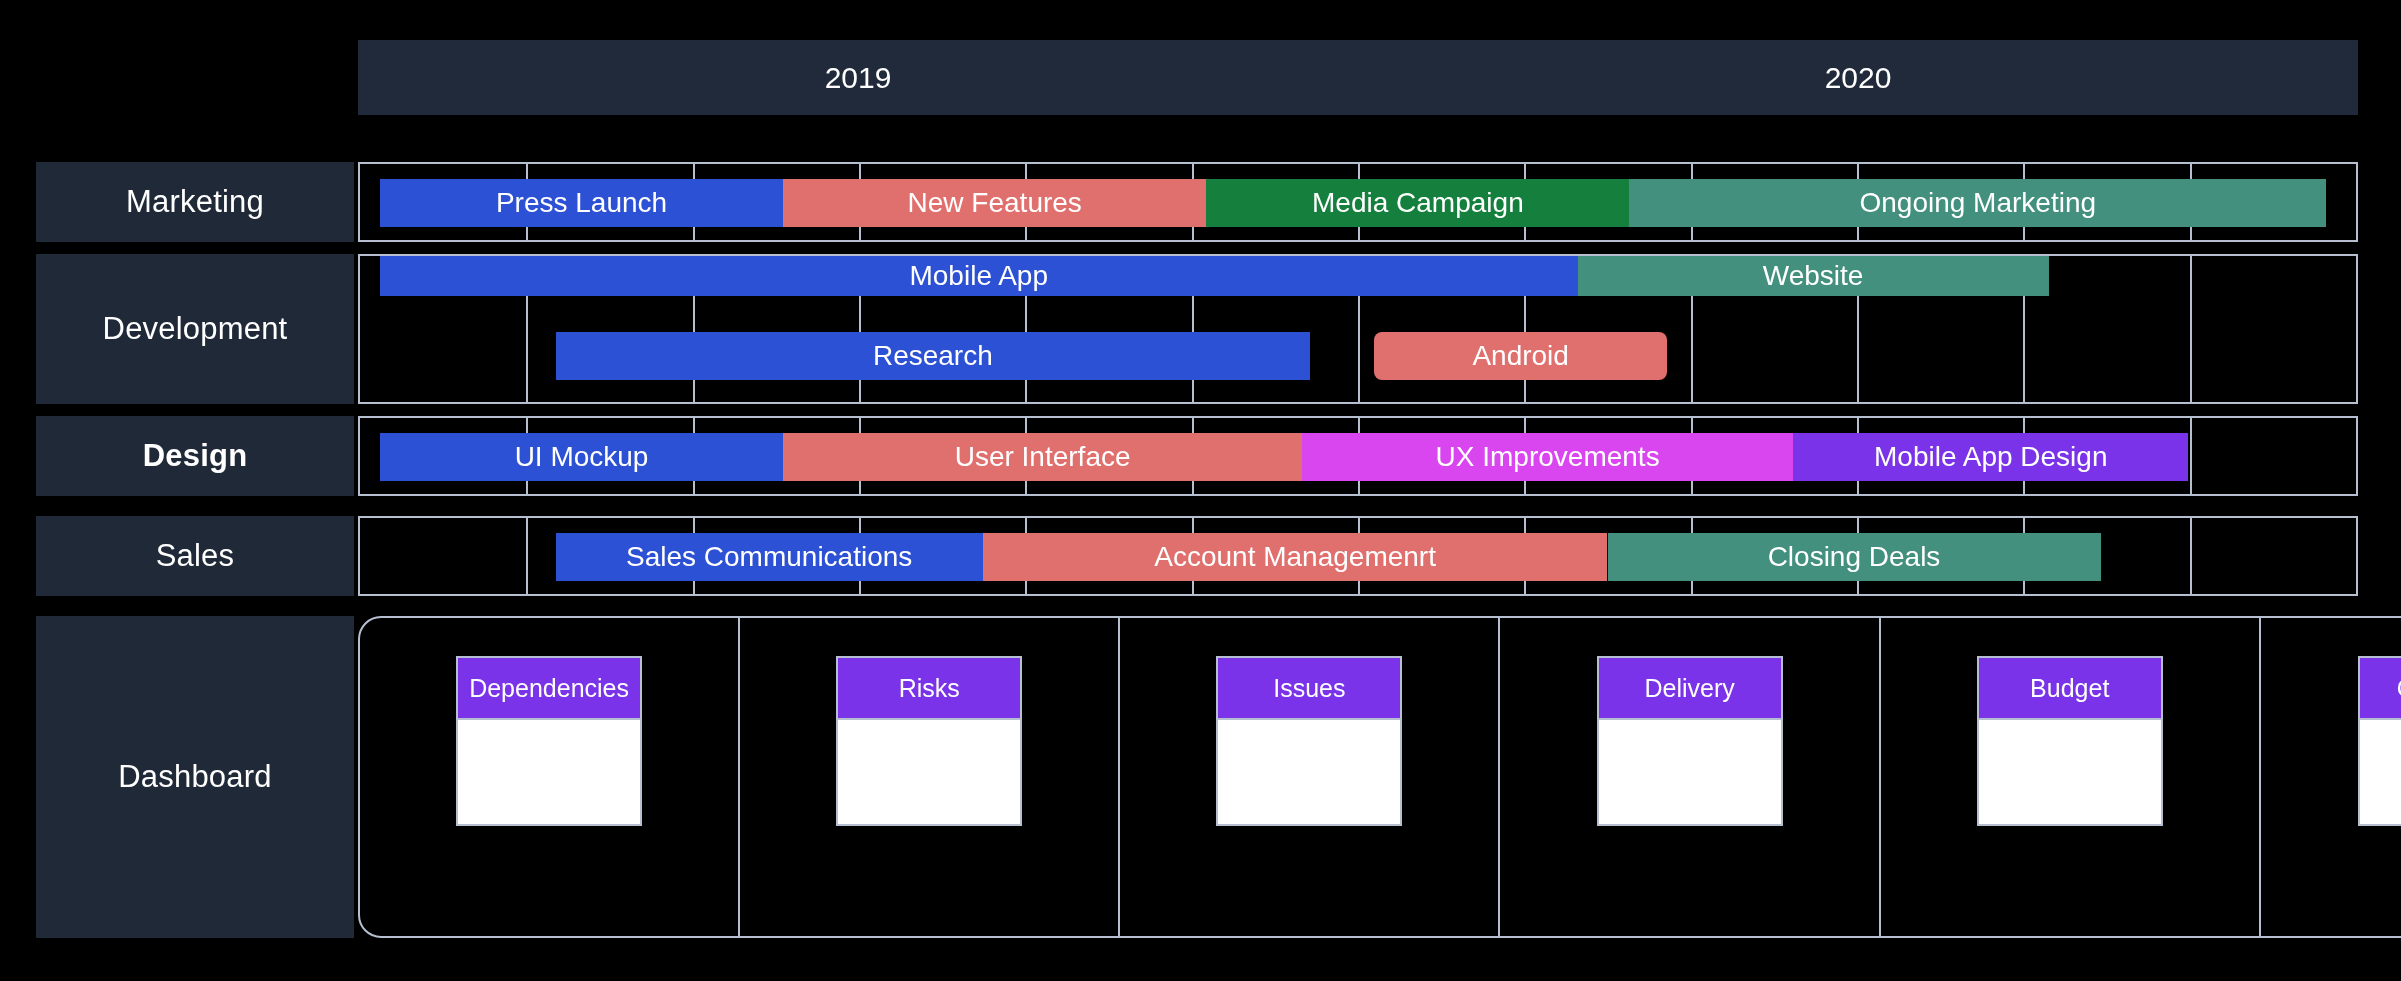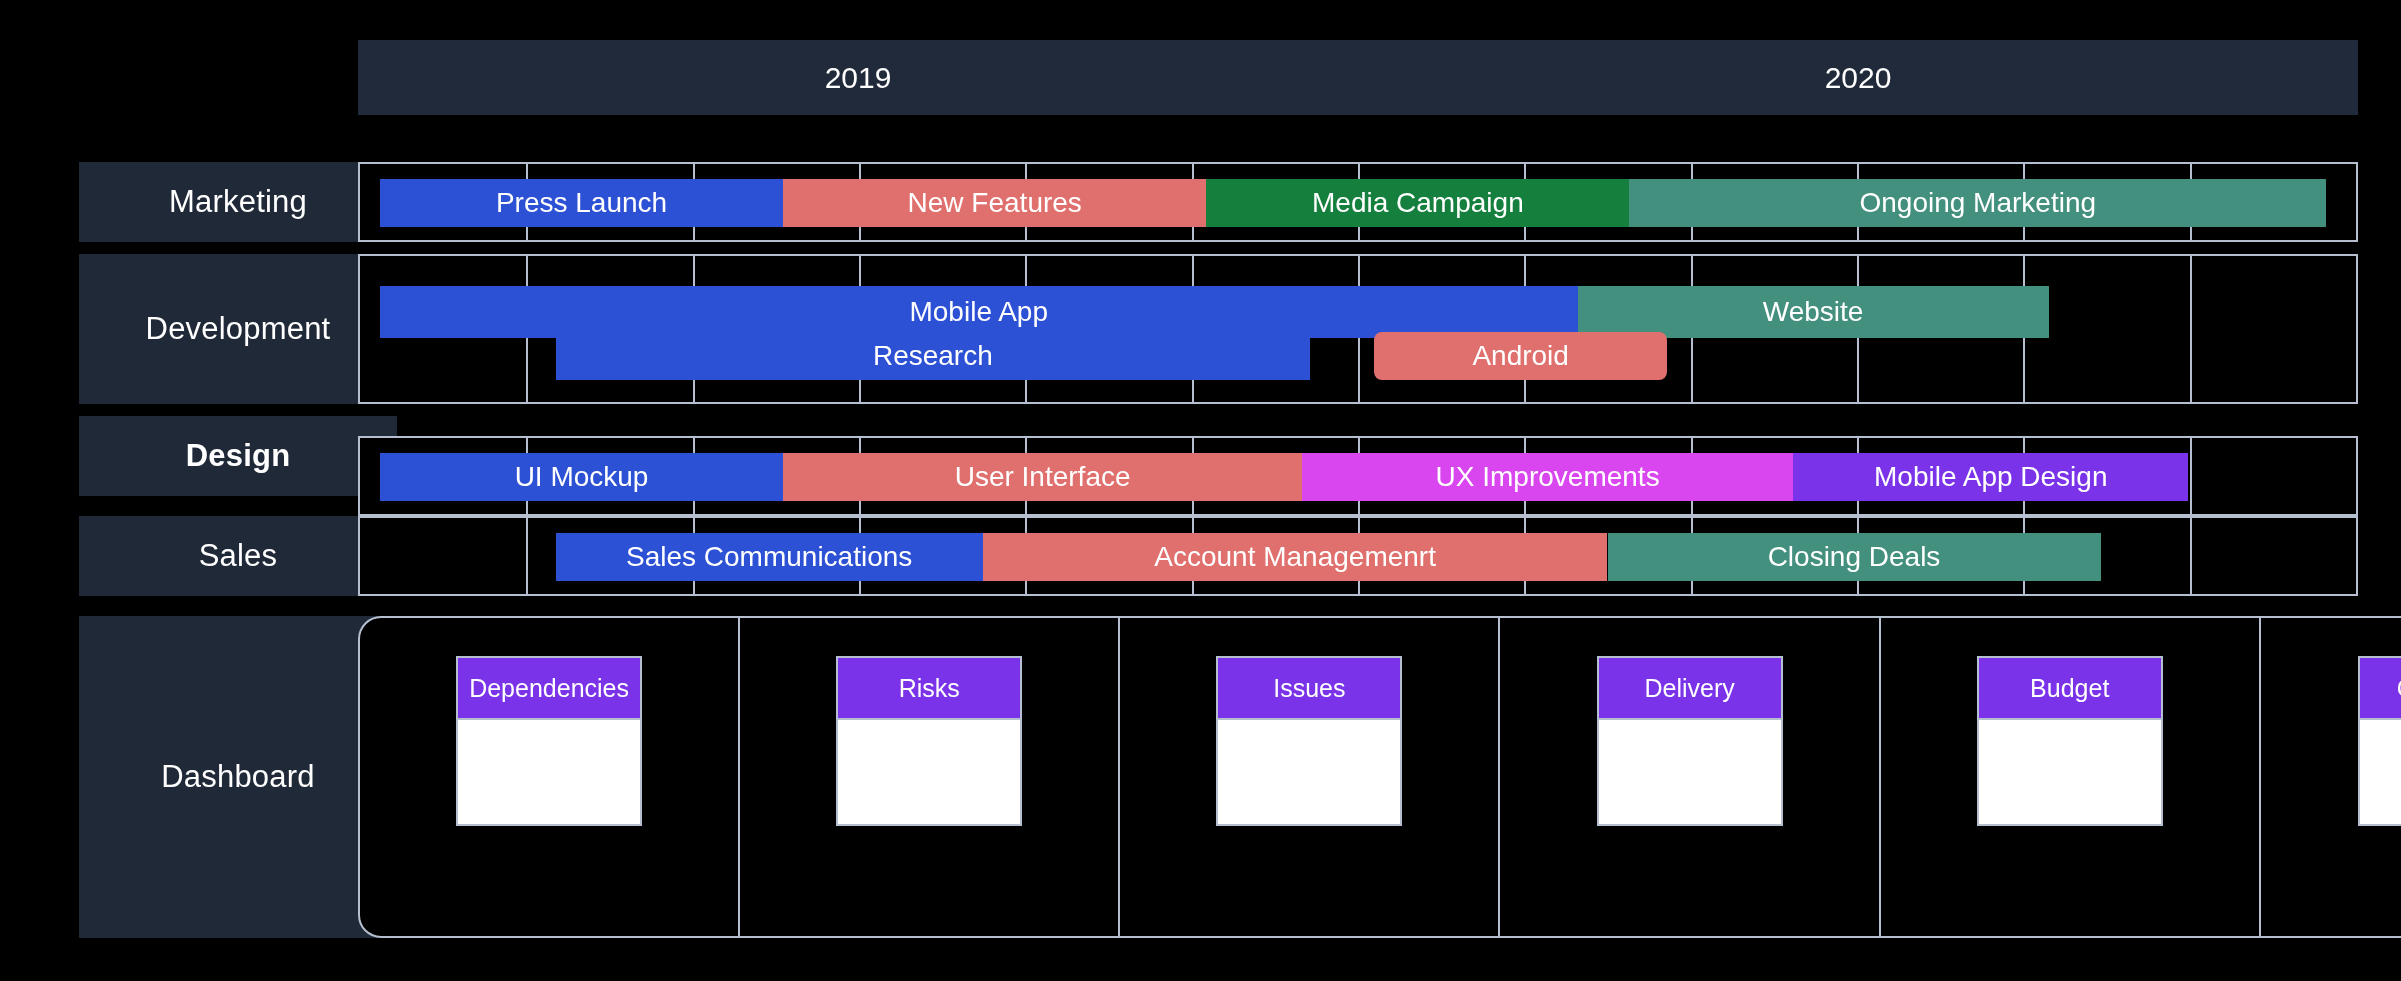--- a/index.html
+++ b/index.html
@@ -18,21 +18,20 @@
   }
   .label-cell {
     position: absolute;
     background: #1f2937;
     display: flex;
     align-items: center;
     justify-content: center;
     color: #ffffff;
     font-size: 31px;
     letter-spacing: .2px;
-    margin-left: 43px;
   }
   .track {
     position: absolute;
     background: #000000;
     border: 2px solid #b6bfd0;
   }
   .gridlines {
     position: absolute;
     inset: 0;
     pointer-events: none;
@@ -151,32 +150,32 @@
         <i style="left: 25%;"></i>
         <i style="left: 33.3333%;"></i>
         <i style="left: 41.6667%;"></i>
         <i style="left: 50%;"></i>
         <i style="left: 58.3333%;"></i>
         <i style="left: 66.6667%;"></i>
         <i style="left: 75%;"></i>
         <i style="left: 83.3333%;"></i>
         <i style="left: 91.6667%;"></i>
       </div>
-    <div class="bars" style="position:absolute; left:0; right:0; top:30px; height:52px;text-align:center;">
+    <div class="bars" style="position:absolute; left:0; right:0; top:0; height:40px;text-align:center;">
         <div class="bar" style="left: 1%; width: 60%; top: 0px; height: 100%; background: rgb(45, 81, 212);">Mobile App</div>
         <div class="bar" style="left: 61%; width: 23.6%; top: 0px; height: 100%; background: rgb(67, 144, 127);">Website</div>
       </div>
     <div class="bars" style="position:absolute; left:0; right:0; top:76px; height:48px;">
         <div class="bar" style="left: 9.8%; width: 37.8%; top: 0px; height: 100%; background: rgb(45, 81, 212);">Research</div>
         <div class="bar" style="left: 50.8%; width: 14.7%; top: 0px; height: 100%; background: rgb(224, 112, 110); border-radius: 8px;">Android</div>
       </div>
   </div>
 
   <div class="label-cell" style="left:36px; top:416px; width:318px; height:80px;font-weight:bold;">Design</div>
-  <div class="track" style="left:358px; top:416px; width:2000px; height:80px;margin-top:20px;">
+  <div class="track" style="left:358px; top:416px; width:2000px; height:80px;">
     <div class="gridlines">
         <i style="left: 8.33333%;"></i>
         <i style="left: 16.6667%;"></i>
         <i style="left: 25%;"></i>
         <i style="left: 33.3333%;"></i>
         <i style="left: 41.6667%;"></i>
         <i style="left: 50%;"></i>
         <i style="left: 58.3333%;"></i>
         <i style="left: 66.6667%;"></i>
         <i style="left: 75%;"></i>

